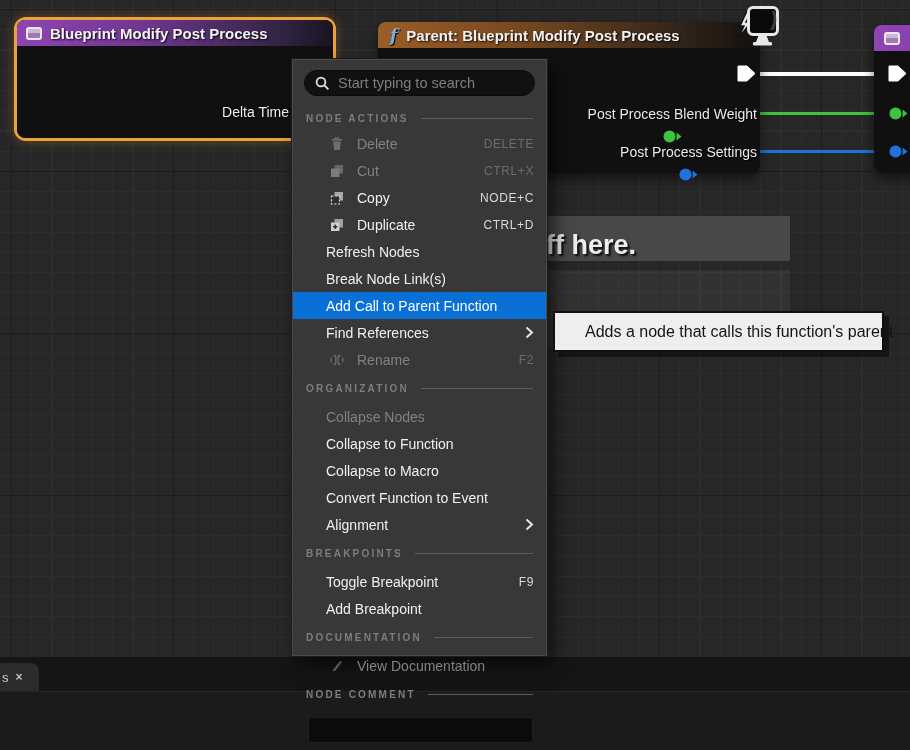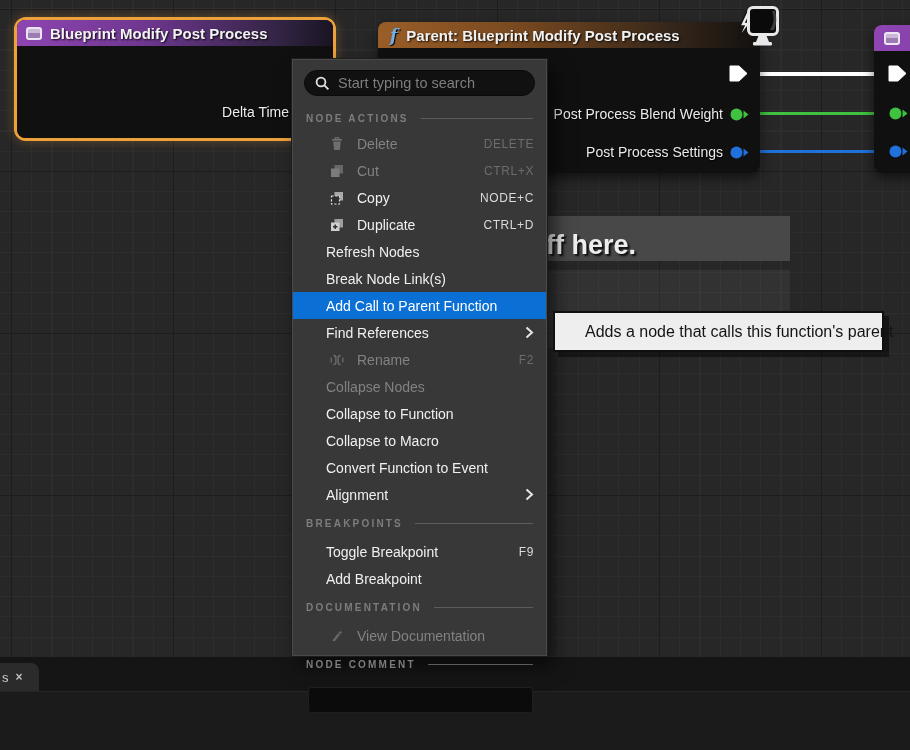--- a/index.html
+++ b/index.html
@@ -36,21 +36,21 @@
   .f-icon { font-family:"DejaVu Serif", serif; font-style:italic; font-weight:bold;
     color:#6fb1e8; font-size:17px; margin:0 9px 0 12px; text-shadow:1px 1px 1px #000; }
   .sel-wrap { position:absolute; left:14px; top:17px; width:322px; height:124px;
     border:3px solid #eda13a; border-radius:12px; z-index:2;
     box-shadow:0 0 12px rgba(237,161,58,.3); background:#101010; }
   .sel-wrap .node { position:absolute; inset:0; border-radius:8px; box-shadow:none; }
   .delta-label { position:absolute; right:44px; top:84px; font-size:14px; color:#eeeeee;
     text-shadow:1px 1px 1px #000; }
   .parent-node { left:378px; top:22px; width:382px; height:151px; }
   .return-node { left:874px; top:25px; width:130px; height:148px; }
-  .out-row { position:absolute; right:11px; display:flex; align-items:center; gap:7px; }
+  .out-row { position:absolute; right:3px; display:flex; align-items:center; gap:7px;flex-direction:column; }
   .pin-label { font-size:14px; color:#eaeaea; text-shadow:1px 1px 1px #000; white-space:nowrap; }
   .in-pin { position:absolute; }
   
   .wire { position:absolute; z-index:2; border-radius:2px; }
   .wire-exec { left:748px; top:72px; width:142px; height:4px; background:#ffffff; }
   .wire-green { left:741px; top:112px; width:152px; height:3px; background:#3fc23f; }
   .wire-blue { left:741px; top:150px; width:152px; height:3px; background:#2071db; }
   .editor-icon { position:absolute; left:735px; top:1px; z-index:3; }
   
   .bottom-strip { position:absolute; left:0; top:657px; width:910px; height:34px; background:#151515; z-index:5; }
@@ -257,20 +257,24 @@
         <div class="menu-item disabled">
           <span class="mi-icon">
             <svg width="18" height="18" viewBox="0 0 18 18">
               <path d="M5.5 4.5c1.8 0 2.4.8 2.4 2.2v4.6c0 1.4-.6 2.2-2.4 2.2 M12.5 4.5c-1.8 0-2.4.8-2.4 2.2v4.6c0 1.4.6 2.2 2.4 2.2" fill="none" stroke="#9b9b9b" stroke-width="1.3"></path>
               <path d="M3.2 6.5v5 M14.8 6.5v5" stroke="#9b9b9b" stroke-width="1.2"></path>
             </svg>
           </span>
           <span class="mi-label">Rename</span>
           <span class="mi-end">F2</span>
         </div>
+        <div class="menu-section-header">
+          <span class="msh-label">ORGANIZATION</span>
+          <span class="msh-line"></span>
+        </div>
         <div class="menu-item disabled">
           <span class="mi-label">Collapse Nodes</span>
         </div>
         <div class="menu-item">
           <span class="mi-label">Collapse to Function</span>
         </div>
         <div class="menu-item">
           <span class="mi-label">Collapse to Macro</span>
         </div>
         <div class="menu-item">

